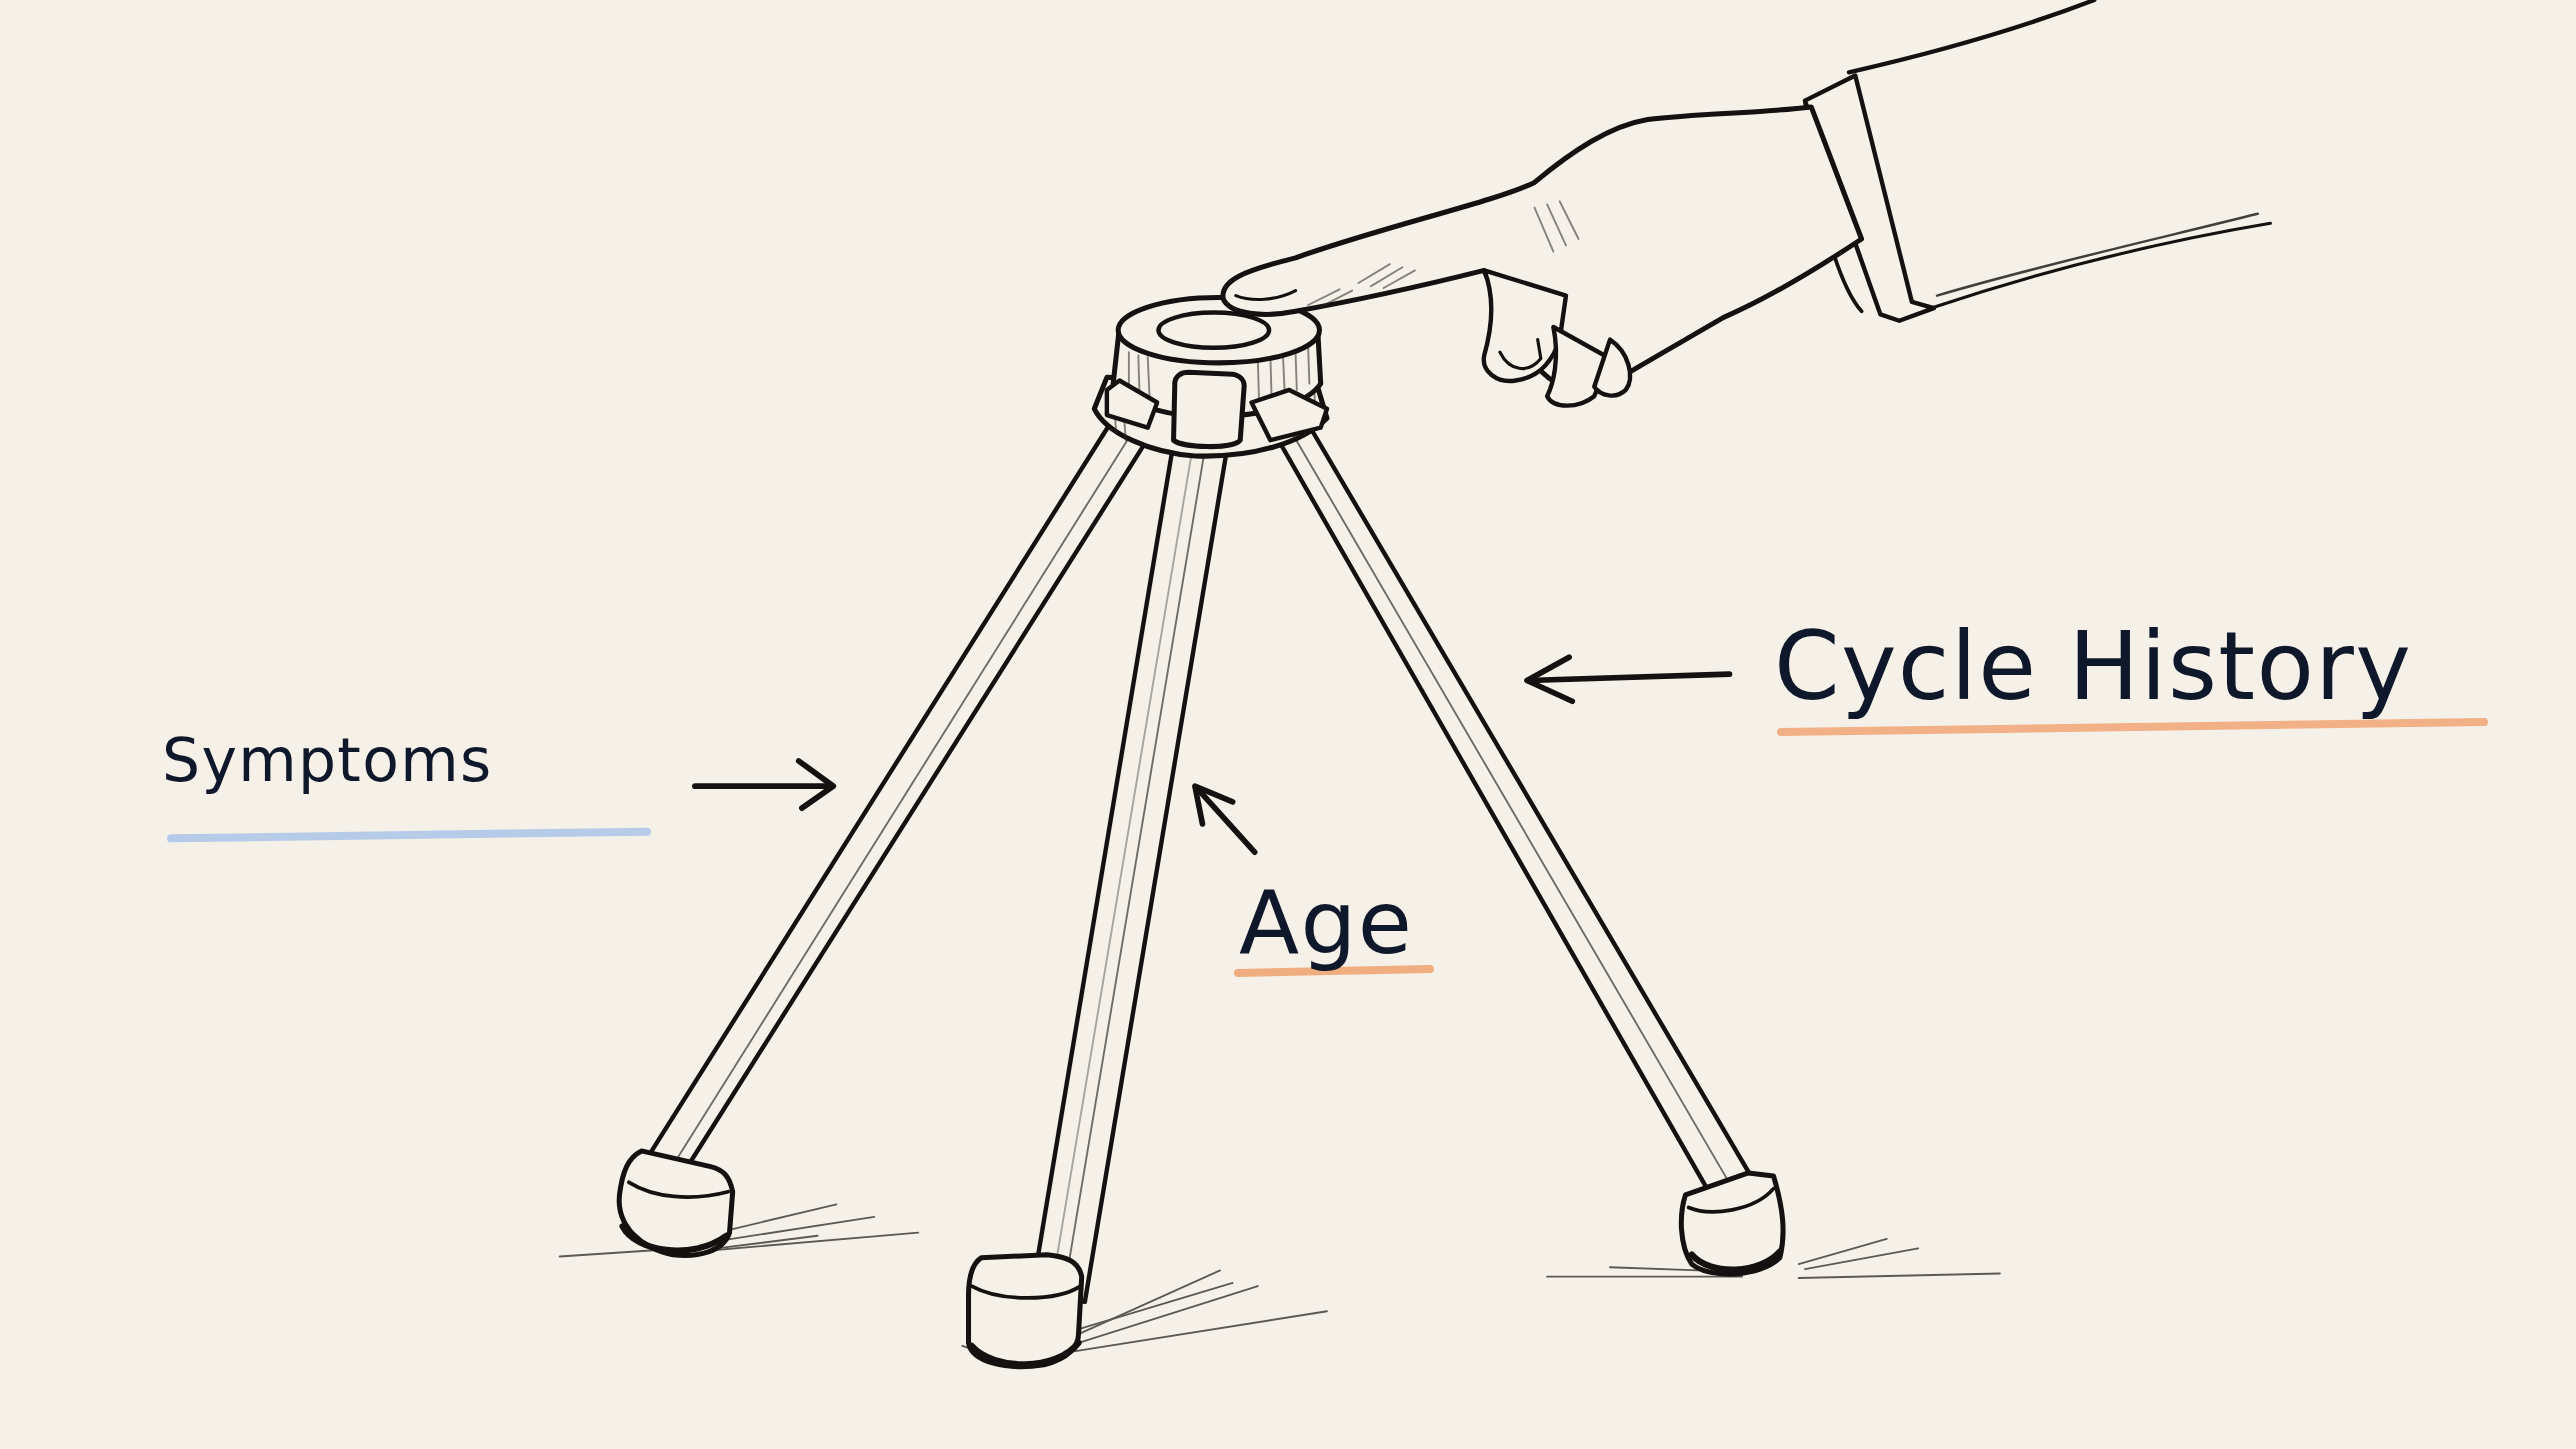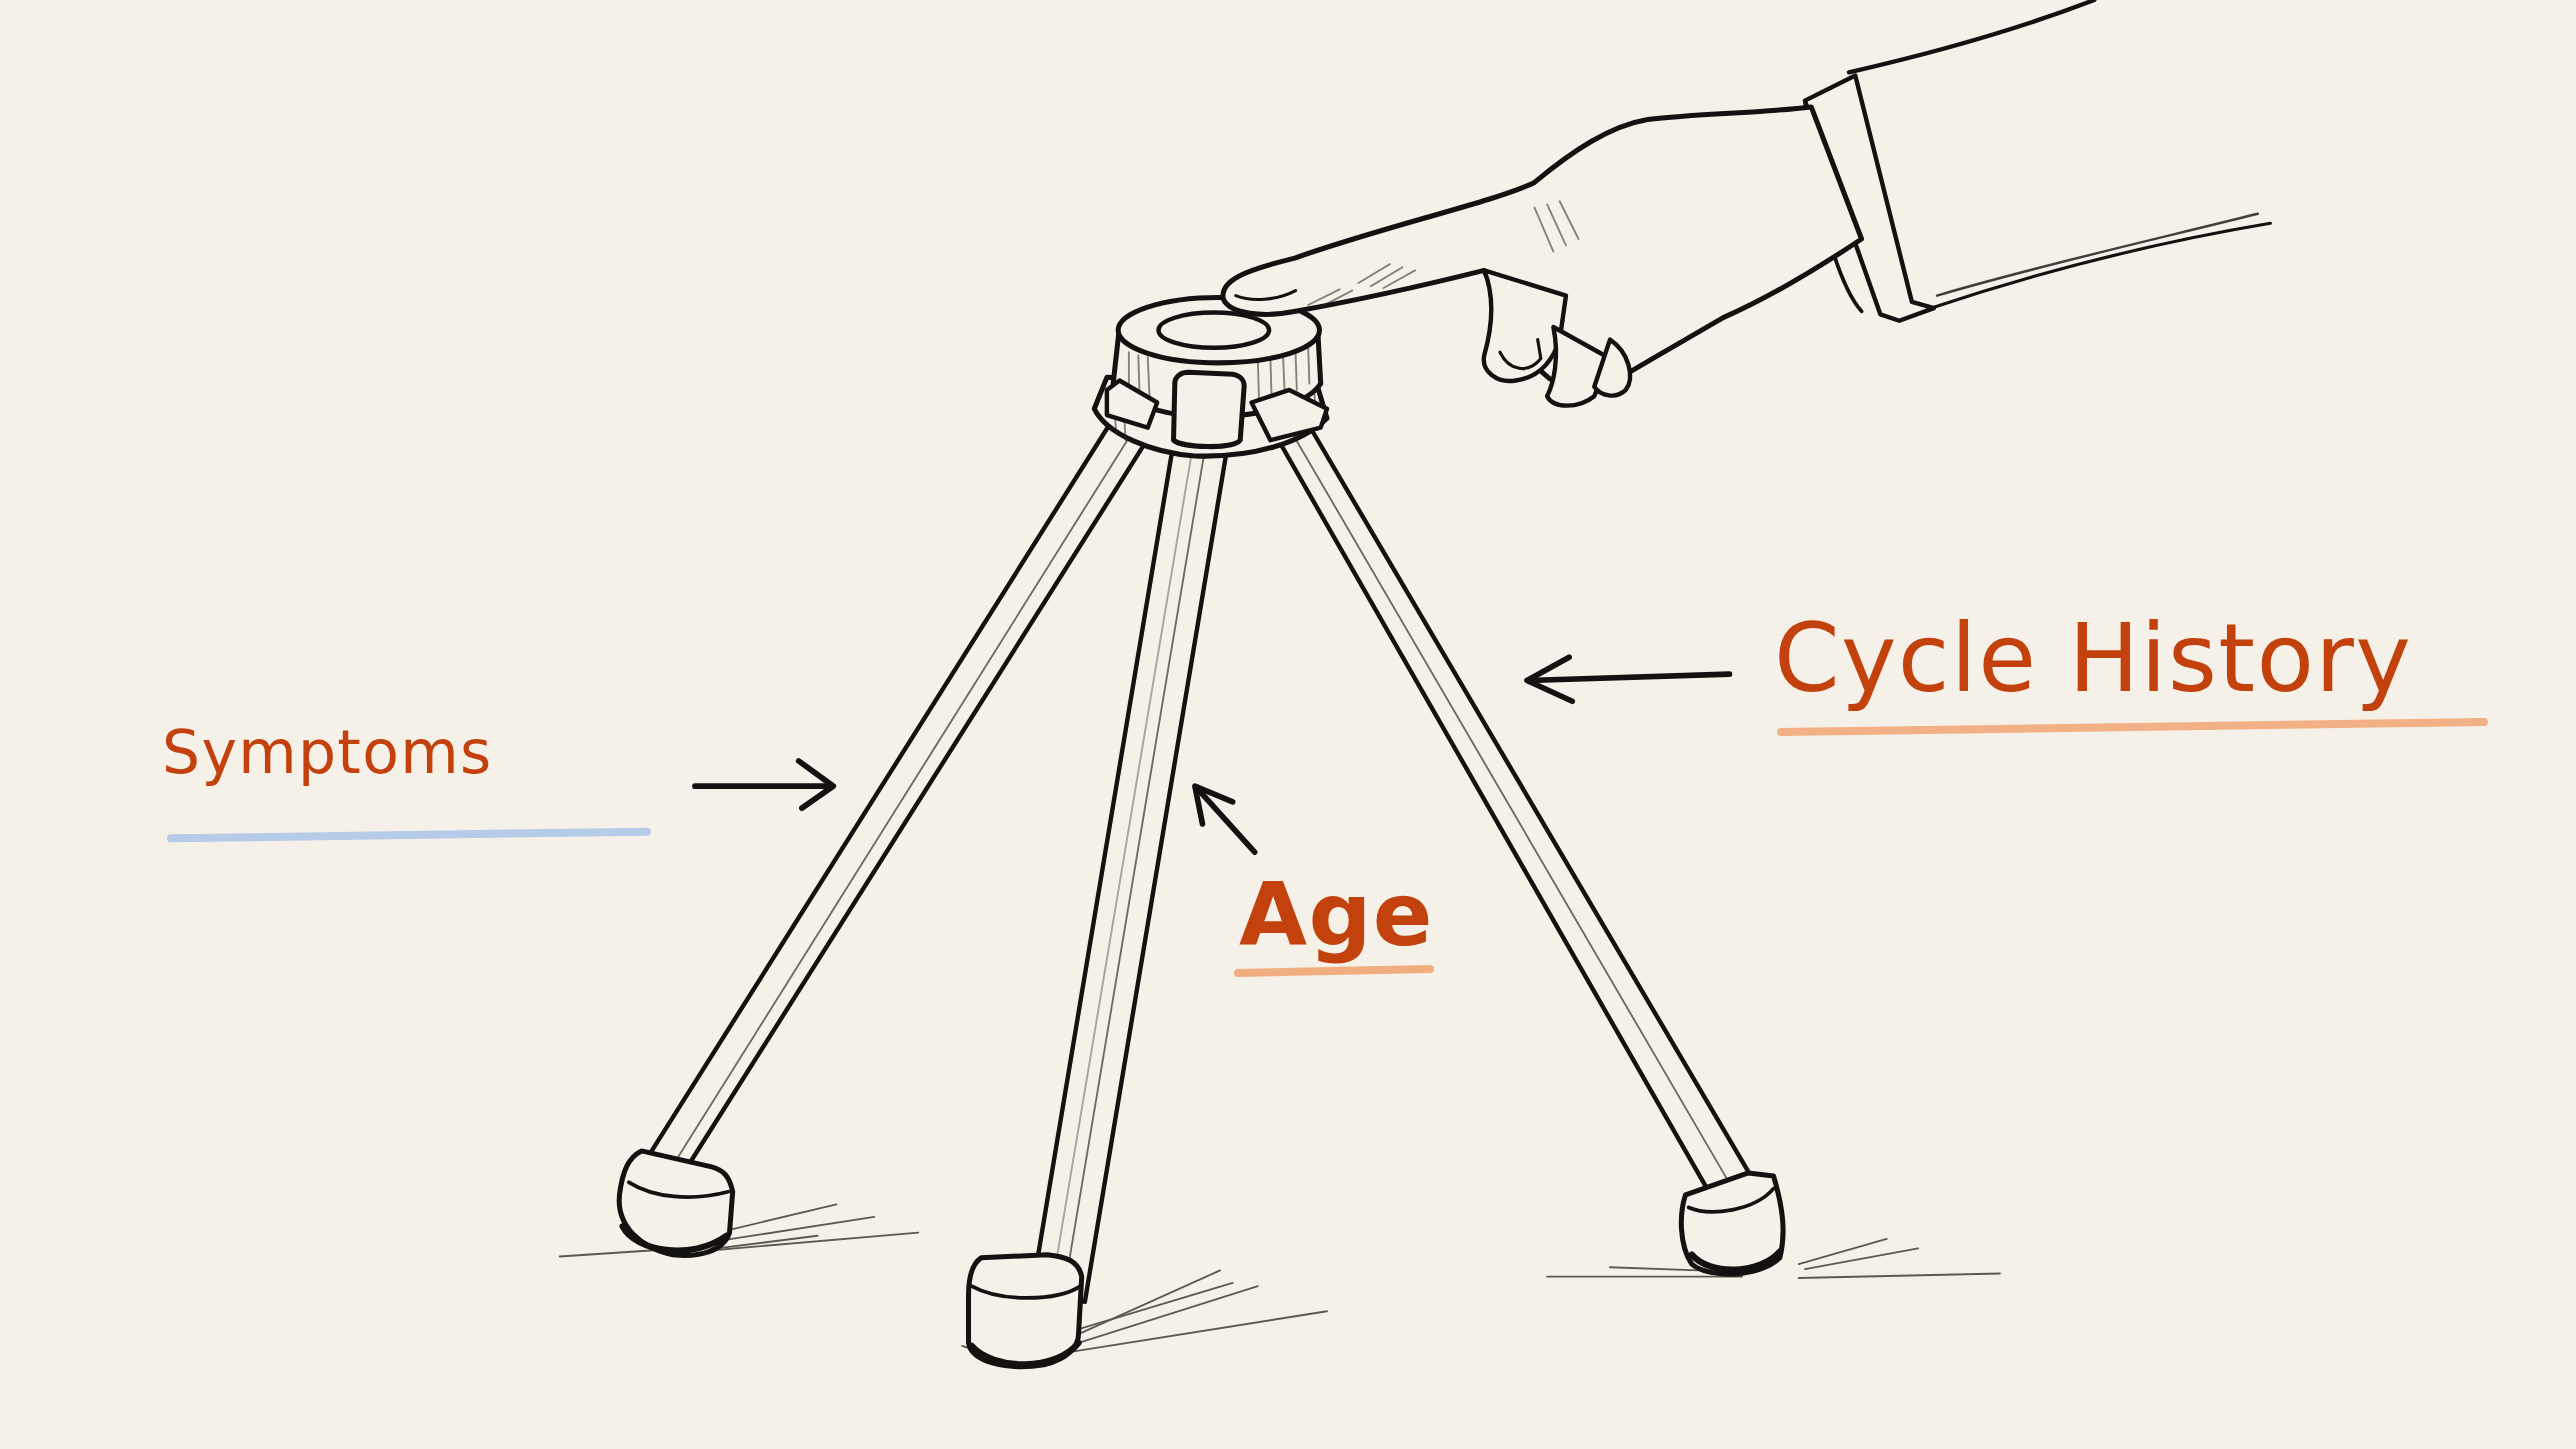--- a/index.html
+++ b/index.html
@@ -22,24 +22,25 @@
       top: 0;
       width: 2576px;
       height: 1449px;
     }
     .ink { stroke: #141210; fill: none; stroke-linecap: round; stroke-linejoin: round; }
     .ink-fill { fill: #f6f1e8; stroke: #141210; stroke-linecap: round; stroke-linejoin: round; }
     .hatch { stroke: #2a2622; stroke-width: 3; fill: none; opacity: 0.55; stroke-linecap: round; }
     .label {
       position: absolute;
       font-family: "DejaVu Sans", sans-serif;
-      color: #c2410c;
+      color: #0f172a;
       font-weight: 400;
       white-space: nowrap;
       letter-spacing: 1.3px;
+      margin-top: 8px;
     }
     .underline {
       position: absolute;
       height: 7.5px;
       border-radius: 5px;
     }
   </style>
 </head>
 <body>
 
@@ -173,19 +174,19 @@
     <g>
       <path class="ink" stroke-width="9" d="M2750 1072 L2430 1082"></path>
       <path class="ink" stroke-width="9" d="M2495 1045 L2428 1082 L2500 1115"></path>
     </g>
   </svg>
 
   <div class="underline" style="left:167px; top:831px; width:484px; background:#a9c4e6; transform:rotate(-0.8deg); opacity:0.85;"></div>
   <div class="label" style="left:162px; top:717px; font-size:60px;">Symptoms</div>
 
   <div class="underline" style="left:1234px; top:967px; width:200px; background:#f0a574; transform:rotate(-1.2deg); opacity:0.9;"></div>
-  <div class="label" style="left:1239px; top:863px; font-size:88px;font-weight:bold;">Age</div>
+  <div class="label" style="left:1239px; top:863px; font-size:88px;">Age</div>
 
   <div class="underline" style="left:1777px; top:723px; width:711px; background:#f0a574; transform:rotate(-0.8deg); opacity:0.85;"></div>
   <div class="label" style="left:1774px; top:604px; font-size:94px;">Cycle History</div>
 
 </div>
 
 
 </body></html>

